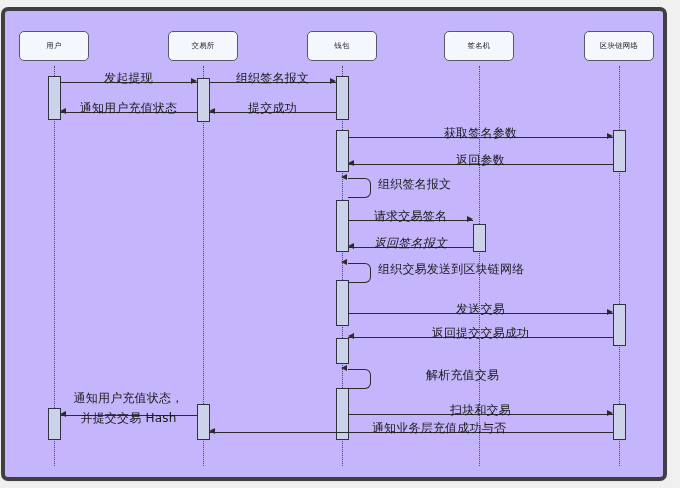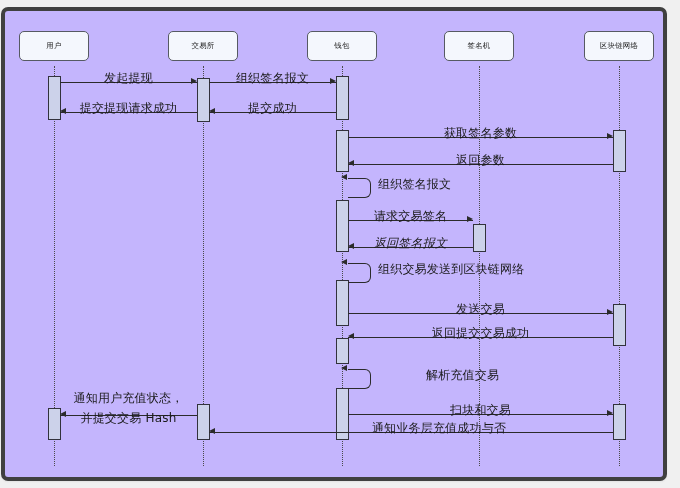--- a/index.html
+++ b/index.html
@@ -129,21 +129,21 @@
       <div class="arrowR" style="left: 185.5px; top: 67.4px;"></div>
       <div class="label c" style="left: 123.5px; top: 59px;">发起提现</div>
       <div class="msg" style="left: 204px; top: 71px; width: 127px;"></div>
       <div class="arrowR" style="left: 324.5px; top: 67.4px;"></div>
       <div class="label c" style="left: 267.5px; top: 59px;">组织签名报文</div>
       <div class="msg" style="left: 204px; top: 101px; width: 127px;"></div>
       <div class="arrowL" style="left: 204px; top: 97.4px;"></div>
       <div class="label c" style="left: 267.5px; top: 89px;">提交成功</div>
       <div class="msg" style="left: 55px; top: 101px; width: 137px;"></div>
       <div class="arrowL" style="left: 55px; top: 97.4px;"></div>
-      <div class="label c" style="left: 123.5px; top: 89px;">提交提现请求成功</div>
+      <div class="label c" style="left: 123.5px; top: 89px;">通知用户充值状态</div>
       <div class="msg" style="left: 343px; top: 126px; width: 265px;"></div>
       <div class="arrowR" style="left: 601.5px; top: 122.4px;"></div>
       <div class="label c" style="left: 475.5px; top: 114px;">获取签名参数</div>
       <div class="msg" style="left: 343px; top: 153px; width: 265px;"></div>
       <div class="arrowL" style="left: 343px; top: 149.4px;"></div>
       <div class="label c" style="left: 475.5px; top: 141px;">返回参数</div>
       <div class="selfloop" style="left: 343px; top: 167px; height: 20px;"></div>
       <div class="arrowL" style="left: 336px; top: 163.4px;"></div>
       <div class="label" style="left: 373px; top: 165px;">组织签名报文</div>
       <div class="msg" style="left: 343px; top: 209px; width: 125px;"></div>

